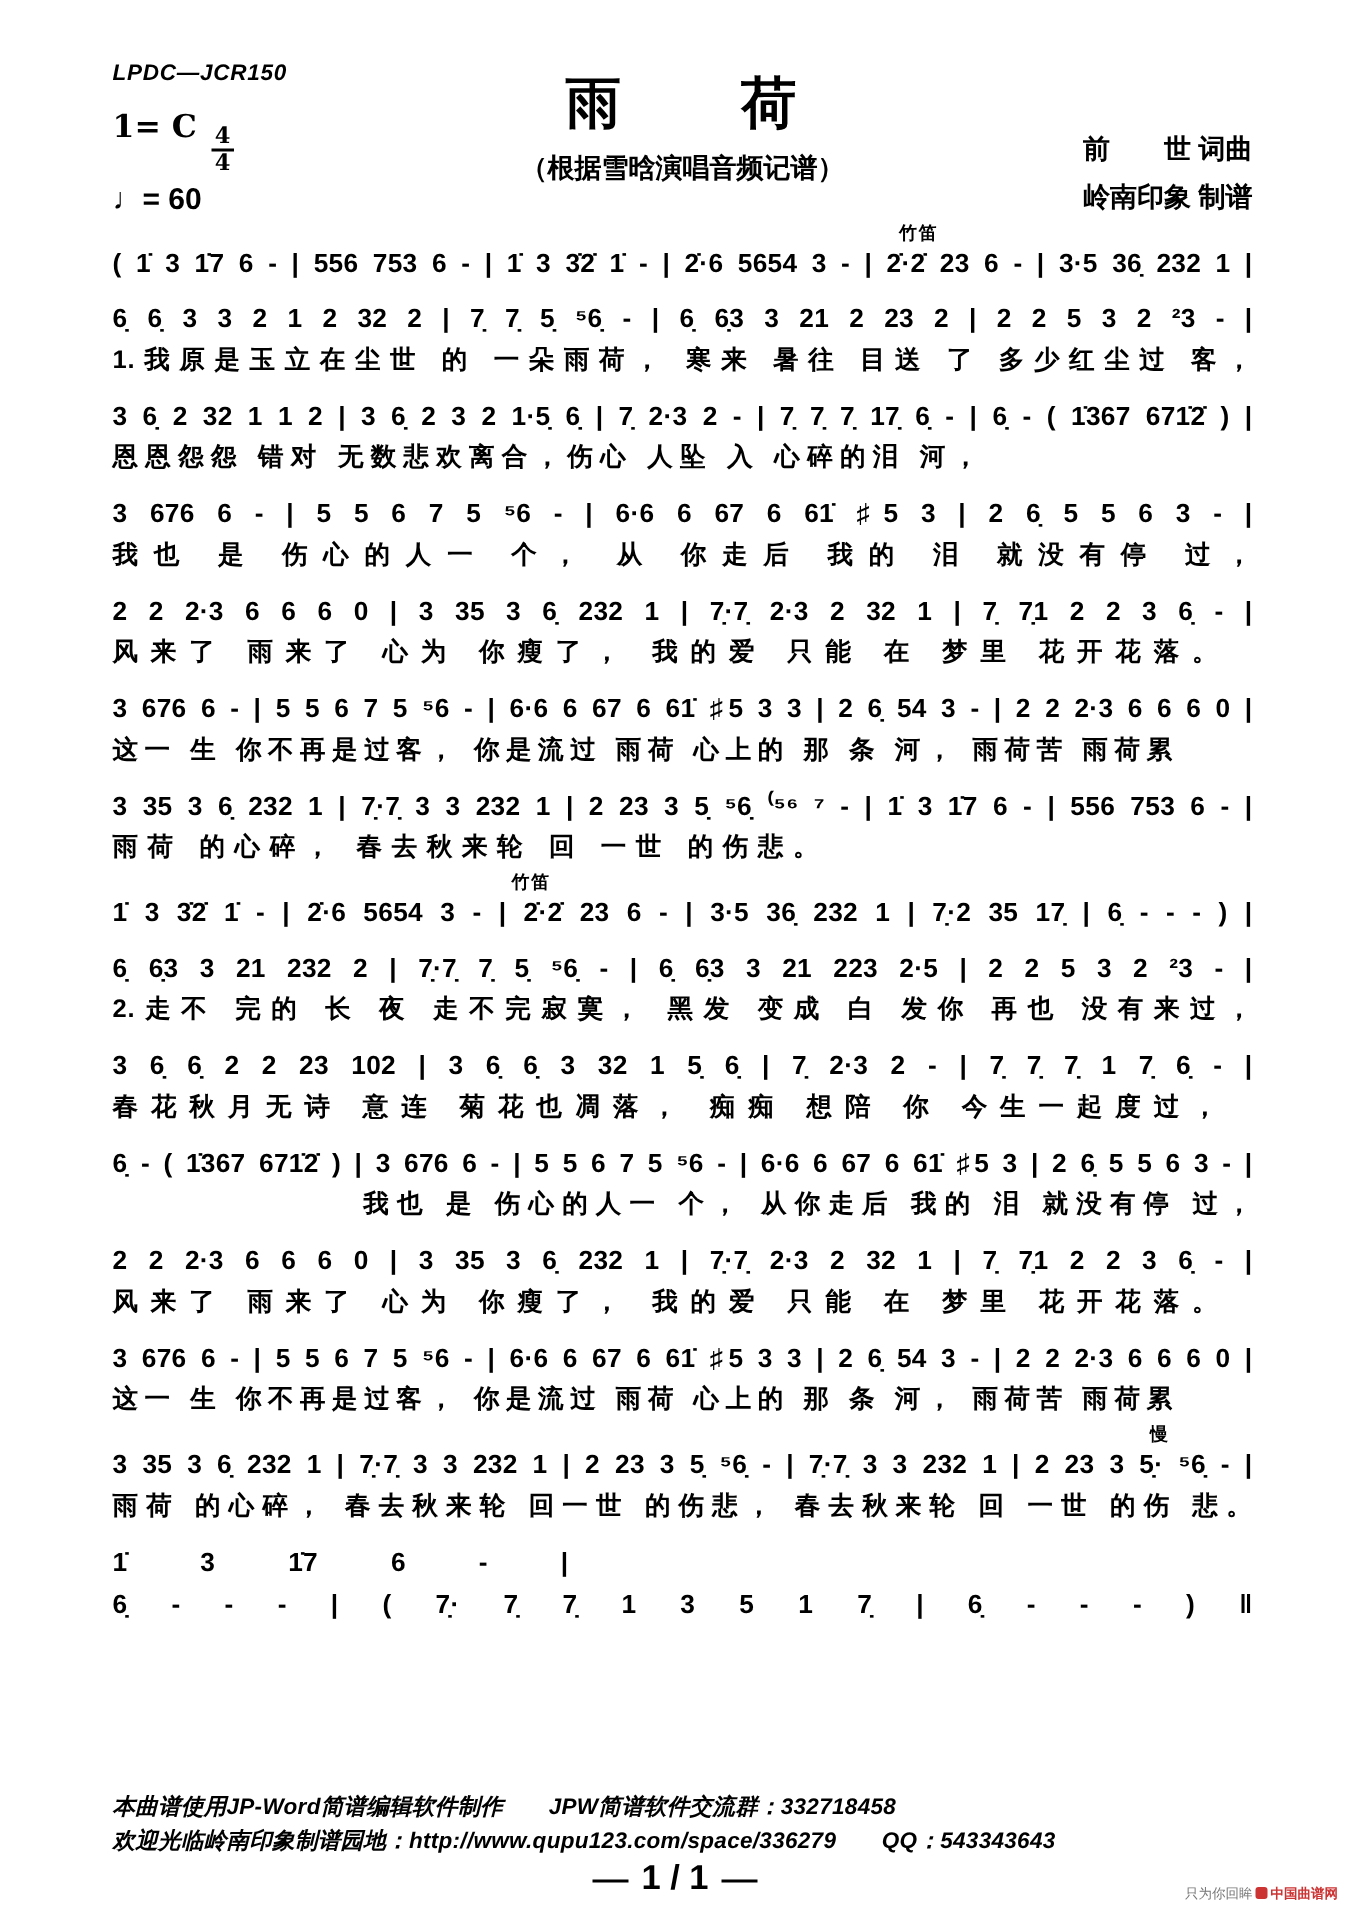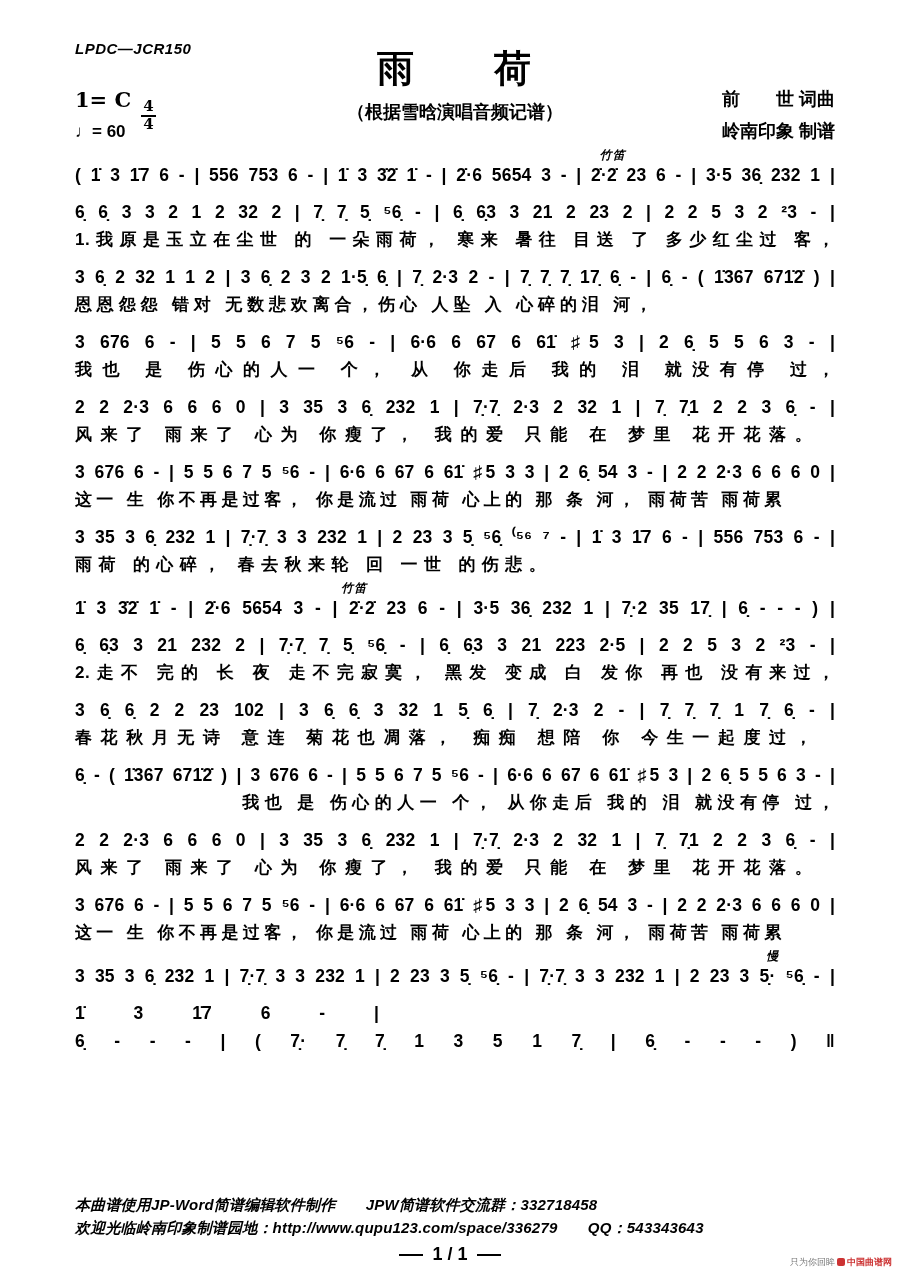--- a/index.html
+++ b/index.html
@@ -6,41 +6,41 @@
   body{
     width:900px;height:1273px;background:#ffffff;color:#000;
     font-family:"Liberation Sans",sans-serif;overflow:hidden;position:relative;
   }
   .sheet{position:relative;box-sizing:border-box;width:900px;height:1273px;padding:40px 65px 0 75px;}
   
   .hdr{position:relative;height:106px;}
   .catalog{position:absolute;left:0;top:0;font-style:italic;font-weight:bold;font-size:15px;letter-spacing:.5px;text-align:right;}
   .title{position:absolute;left:0;right:0;top:4px;text-align:center;
          font-family:"DejaVu Serif",serif;font-weight:bold;font-size:37px;letter-spacing:2px;}
-  .keyrow{position:absolute;left:0;top:47px;font-family:"DejaVu Serif",serif;font-weight:bold;font-size:21px;}
+  .keyrow{position:absolute;left:0;top:31px;font-family:"DejaVu Serif",serif;font-weight:bold;font-size:21px;}
   .frac{display:inline-flex;flex-direction:column;vertical-align:-4px;margin-left:10px;
         font-size:15px;line-height:1.05;text-align:center;font-weight:bold;}
   .frac .t{border-bottom:2px solid #000;padding:0 2px;}
   .frac .b{padding:0 2px;}
-  .tempo{position:absolute;left:0;top:82px;font-weight:bold;font-size:17px;}
+  .tempo{position:absolute;left:0;top:82px;font-weight:bold;font-size:20px;}
   .subtitle{position:absolute;left:0;right:0;top:60px;text-align:center;font-weight:bold;font-size:18px;}
   .credits{position:absolute;right:0;top:44px;text-align:right;font-weight:bold;font-size:18px;line-height:1.75;}
   
   .score{margin-top:8px;}
   .system{position:relative;margin-bottom:9px;}
   .system.has-anno{margin-top:15px;}
-  .anno{position:absolute;top:-14px;font-size:12px;font-weight:bold;letter-spacing:1px;font-style:italic;}
+  .anno{position:absolute;top:-14px;font-size:12px;font-weight:bold;letter-spacing:1px;}
   .notes{font-weight:bold;font-size:17.5px;line-height:28px;letter-spacing:.2px;word-spacing:1px;
          text-align:justify;text-align-last:justify;}
   .lyrics{font-weight:bold;font-size:17px;line-height:28px;letter-spacing:.5px;
           text-align:justify;text-align-last:justify;}
   
   .footer{position:absolute;left:75px;right:65px;bottom:34px;}
   .fline{font-style:italic;font-weight:bold;font-size:15px;line-height:1.55;letter-spacing:.2px;}
-  .pagenum{position:absolute;left:0;right:0;bottom:8px;text-align:center;font-size:18px;font-weight:bold;}
+  .pagenum{position:absolute;left:0;right:0;bottom:8px;text-align:center;font-size:23px;font-weight:bold;}
   .pagenum .dash{display:inline-block;width:24px;border-bottom:2px solid #000;vertical-align:4px;margin:0 9px;}
   .wm{position:absolute;right:8px;bottom:4px;font-size:9px;white-space:nowrap;}
   .wm .pre{color:#777;}
   .wm .ico{display:inline-block;width:8px;height:8px;border-radius:2px;vertical-align:-1px;margin:0 2px;}
   .wm .site{font-weight:bold;}
 </style>
 </head>
 <body>
 
 <div class="sheet">
@@ -109,20 +109,21 @@
         <div class="notes">2 2 2·3 6 6 6 0 | 3 35 3 6̣ 232 1 | 7̣·7̣ 2·3 2 32 1 | 7̣ 7̣1 2 2 3 6̣ - |</div>
         <div class="lyrics" style="width: 97%;">风来了 雨来了 心为 你瘦了， 我的爱 只能 在 梦里 花开花落。</div>
       </div>
       <div class="system">
         <div class="notes">3 676 6 - | 5 5 6 7 5 ⁵6 - | 6·6 6 67 6 61̇ ♯5 3 3 | 2 6̣ 54 3 - | 2 2 2·3 6 6 6 0 |</div>
         <div class="lyrics" style="width: 93%;">这一 生 你不再是过客， 你是流过 雨荷 心上的 那 条 河， 雨荷苦 雨荷累</div>
       </div>
       <div class="system has-anno">
         <div class="anno" style="left: 91%;">慢</div>
         <div class="notes">3 35 3 6̣ 232 1 | 7̣·7̣ 3 3 232 1 | 2 23 3 5̣ ⁵6̣ - | 7̣·7̣ 3 3 232 1 | 2 23 3 5̣· ⁵6̣ - |</div>
+        <div class="lyrics" style="width: 100%;">雨荷 的心碎， 春去秋来轮 回一世 的伤悲， 春去秋来轮 回 一世 的伤 悲。</div>
       </div>
       <div class="system">
         <div class="notes" style="width: 40%;">1̇ 3 1̇7 6 - |</div>
         <div class="notes">6̣ - - - | ( 7̣· 7̣ 7̣ 1 3 5 1 7̣ | 6̣ - - - ) ‖</div>
       </div>
     </div>
 
   <div class="footer">
     <div class="fline">本曲谱使用JP-Word简谱编辑软件制作　　JPW简谱软件交流群：332718458</div>
     <div class="fline">欢迎光临岭南印象制谱园地：http://www.qupu123.com/space/336279　　QQ：543343643</div>

